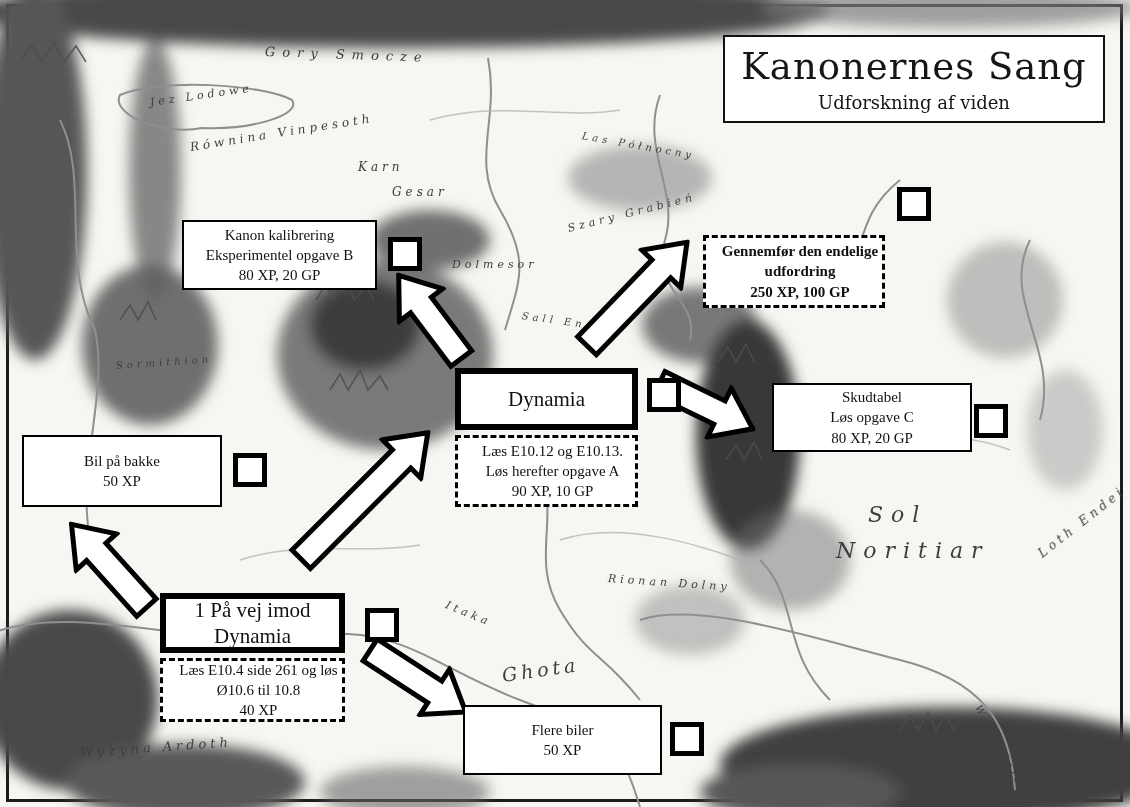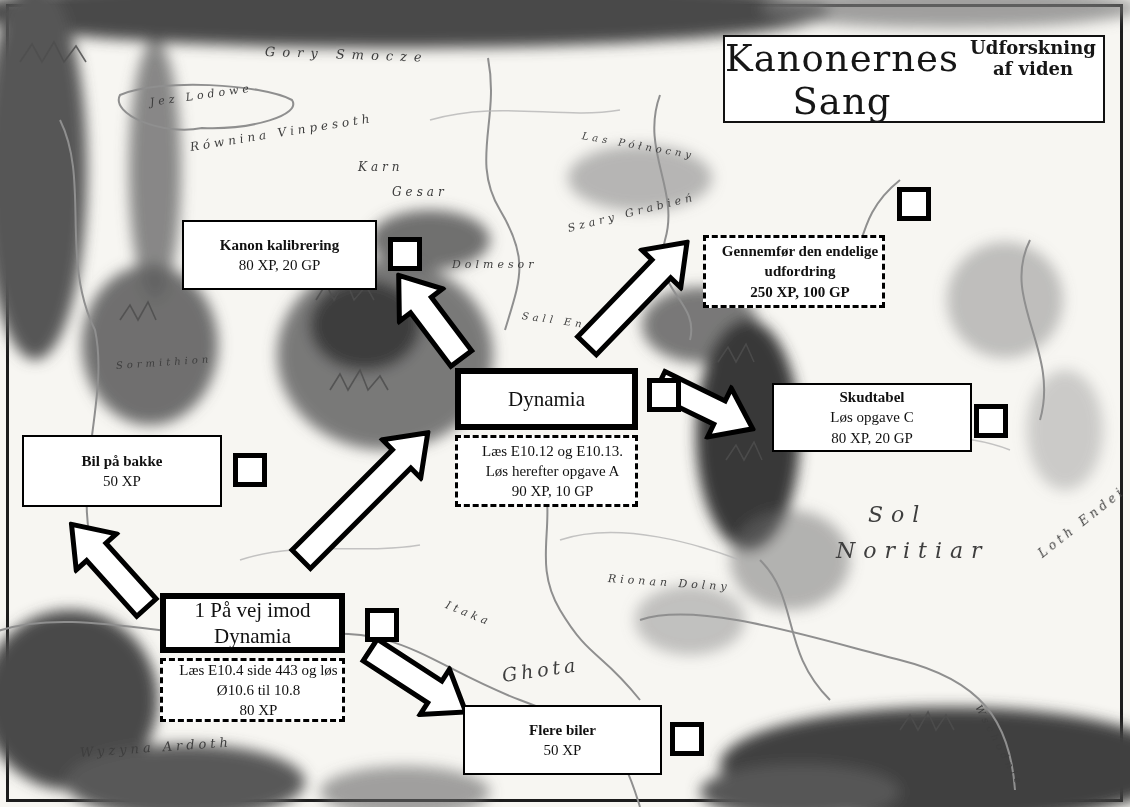--- a/index.html
+++ b/index.html
@@ -4,28 +4,28 @@
 <style>
   html,body{margin:0;padding:0;background:#ffffff;}
   .map{position:relative;width:1130px;height:807px;overflow:hidden;
        background:#f7f6f2;font-family:"Liberation Serif",serif;color:#111;}
   .frame{position:absolute;left:6px;top:4px;right:7px;bottom:5px;border:3px solid #1c1c1c;}
   svg.bg{position:absolute;left:0;top:0;z-index:1;}
   .mlabel{position:absolute;z-index:2;font-family:"DejaVu Serif",serif;font-style:italic;
           color:#3e3e3e;letter-spacing:4px;white-space:nowrap;transform-origin:left center;}
   .arrow{position:absolute;z-index:5;transform-origin:center center;}
   .panel{position:absolute;z-index:10;background:#fff;box-sizing:border-box;text-align:center;}
-  .title-panel{border:2px solid #111;display:flex;flex-direction:row;justify-content:center;gap:4px;}
+  .title-panel{border:2px solid #111;display:flex;flex-direction:column;justify-content:center;gap:4px;}
   .title-main{font-family:"DejaVu Serif",serif;font-size:37px;letter-spacing:1px;color:#161616;}
-  .title-sub{font-family:"DejaVu Serif",serif;font-size:18px;font-weight:bold;color:#161616;}
+  .title-sub{font-family:"DejaVu Serif",serif;font-size:18px;font-weight:normal;color:#161616;}
   .stage{border:6px solid #000;display:flex;flex-direction:column;justify-content:center;
          font-size:21px;line-height:1.25;}
   .quest{border:2px solid #000;display:flex;flex-direction:column;justify-content:center;
          font-size:15px;line-height:1.35;}
-  .q-title{font-weight:bold;}
+  .q-title{font-weight:normal;}
   .dashed{border:3px dashed #000;display:flex;flex-direction:column;justify-content:center;
           font-size:15px;line-height:1.35;padding-left:12px;}
   .dashed.heavy{font-weight:bold;}
   .checkbox{position:absolute;z-index:11;width:24px;height:24px;border:5px solid #000;background:#fff;}
 </style>
 </head>
 <body>
 
 <div class="map">
 
@@ -148,20 +148,21 @@
 
   <div class="panel dashed heavy" style="left:703px;top:235px;width:182px;height:73px">
     <div>Gennemfør den endelige</div>
     <div>udfordring</div>
     <div>250 XP, 100 GP</div>
   </div>
   <div class="checkbox" style="left:897px;top:187px"></div>
 
   <div class="panel quest" style="left:182px;top:220px;width:195px;height:70px">
     <div class="q-title">Kanon kalibrering</div>
+    <div>Eksperimentel opgave B</div>
     <div>80 XP, 20 GP</div>
   </div>
   <div class="checkbox" style="left:388px;top:237px"></div>
 
   <div class="panel stage" style="left:455px;top:368px;width:183px;height:62px">
     <div>Dynamia</div>
   </div>
   <div class="panel dashed" style="left:455px;top:435px;width:183px;height:72px">
     <div>Læs E10.12 og E10.13.</div>
     <div>Løs herefter opgave A</div>
@@ -180,23 +181,23 @@
     <div class="q-title">Bil på bakke</div>
     <div>50 XP</div>
   </div>
   <div class="checkbox" style="left:233px;top:453px"></div>
 
   <div class="panel stage" style="left:160px;top:593px;width:185px;height:60px">
     <div>1 På vej imod</div>
     <div>Dynamia</div>
   </div>
   <div class="panel dashed" style="left:160px;top:658px;width:185px;height:64px">
-    <div>Læs E10.4 side 443 og løs</div>
+    <div>Læs E10.4 side 261 og løs</div>
     <div>Ø10.6 til 10.8</div>
-    <div>80 XP</div>
+    <div>40 XP</div>
   </div>
   <div class="checkbox" style="left:365px;top:608px"></div>
 
   <div class="panel quest" style="left:463px;top:705px;width:199px;height:70px">
     <div class="q-title">Flere biler</div>
     <div>50 XP</div>
   </div>
   <div class="checkbox" style="left:670px;top:722px"></div>
 
 </div>

